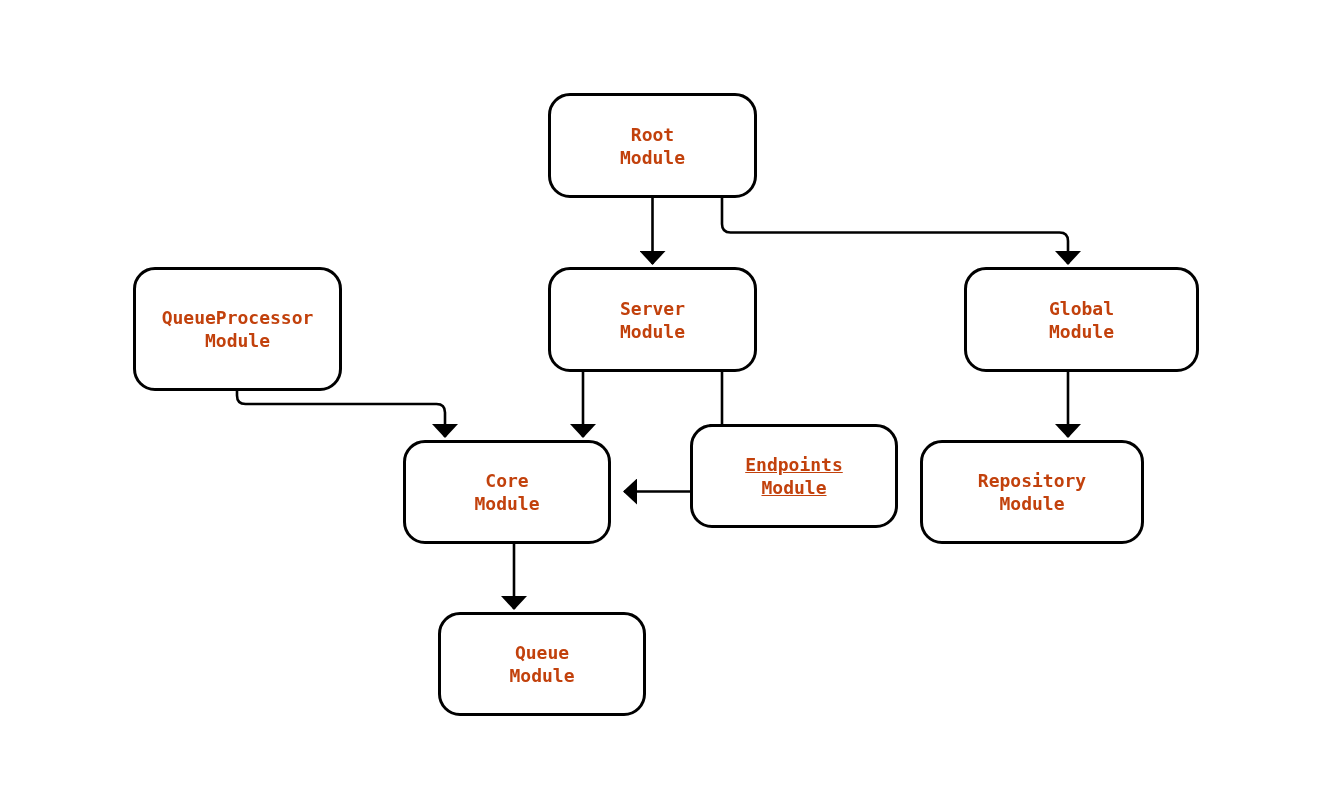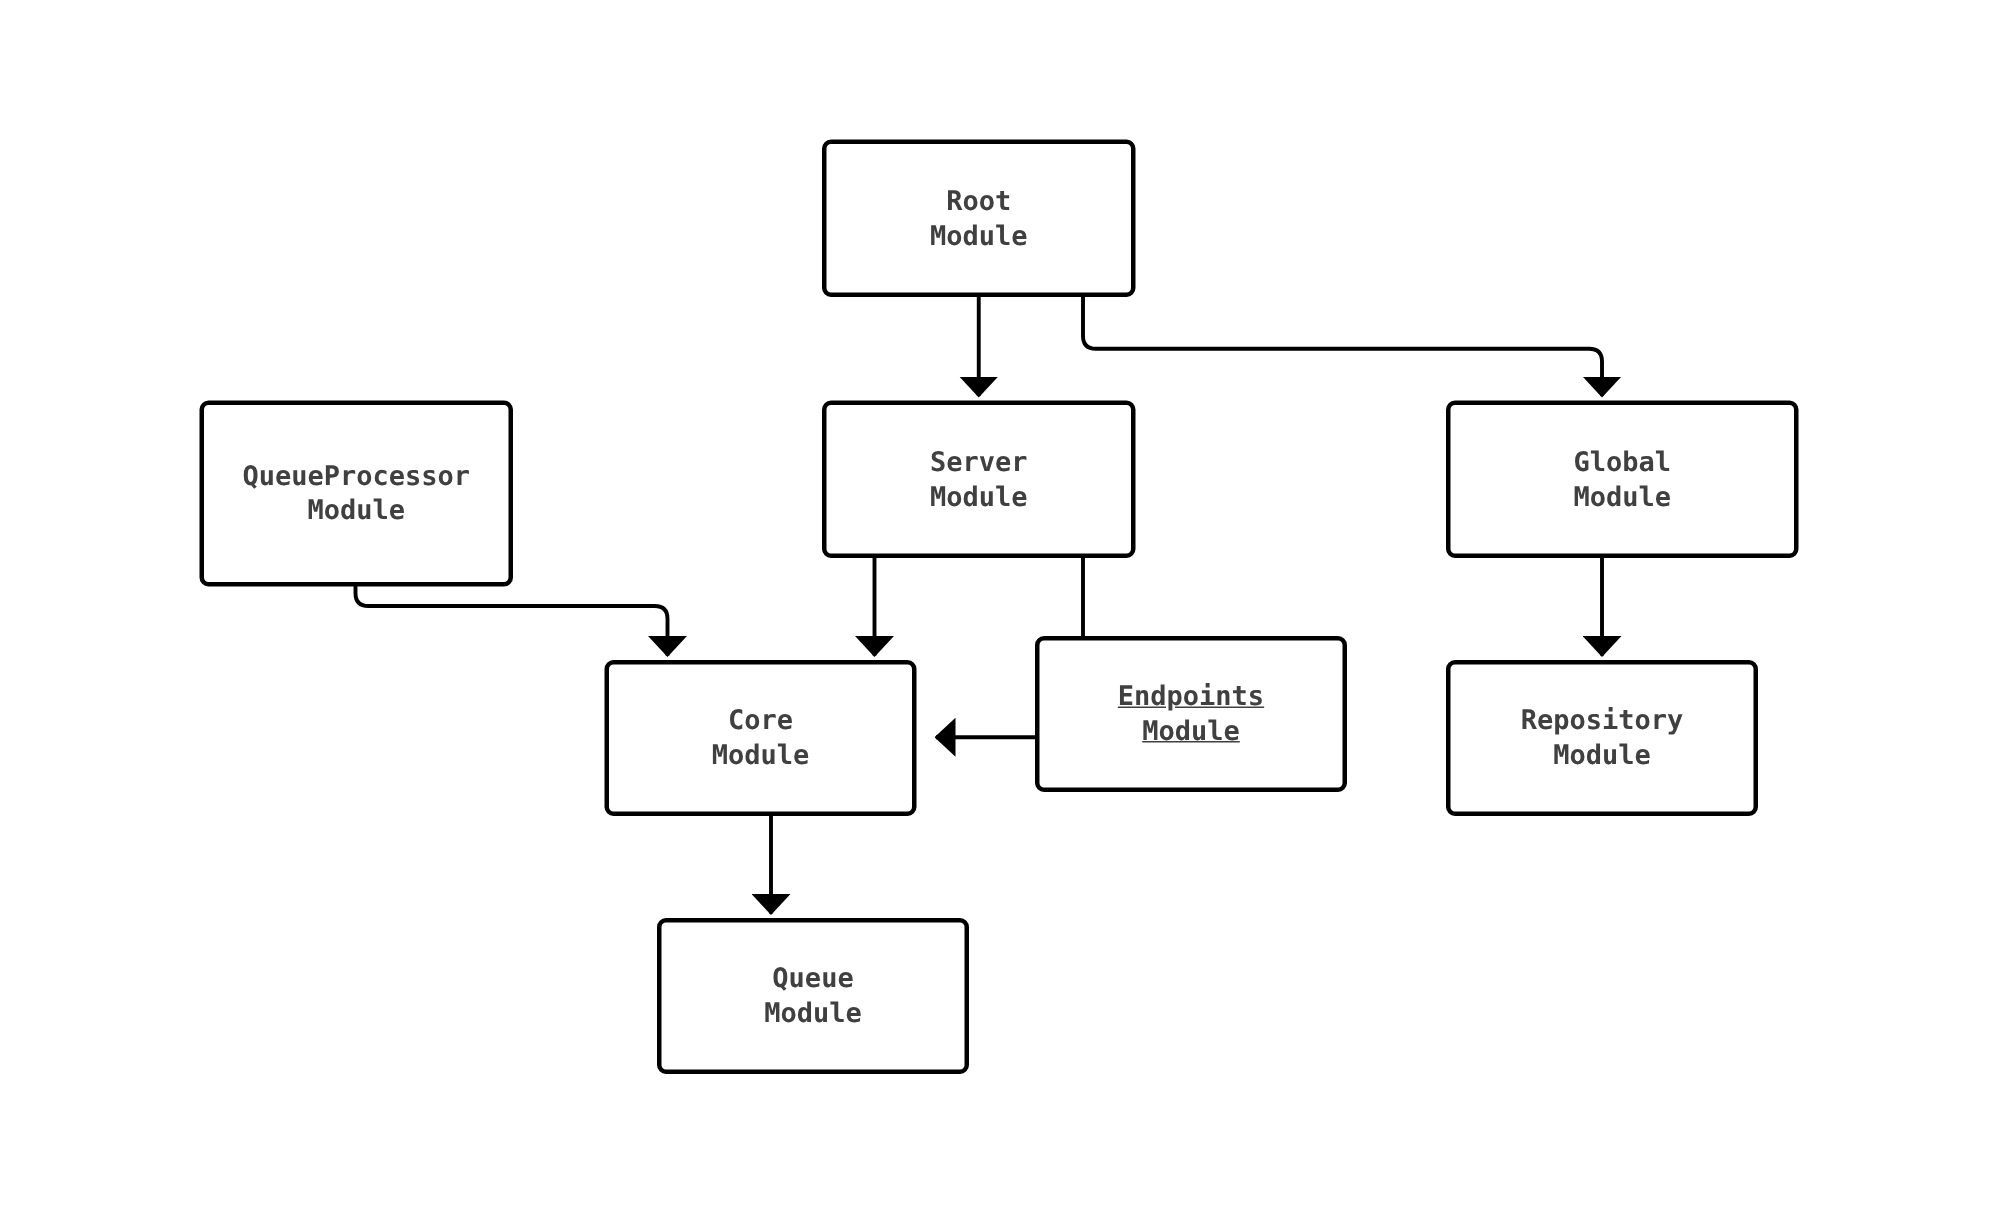--- a/index.html
+++ b/index.html
@@ -19,30 +19,30 @@
   }
   .edges-layer path.edge {
     fill: none;
     stroke: #000000;
     stroke-width: 2.6px;
   }
   .node {
     position: absolute;
     background: #ffffff;
     border: 3px solid #000000;
-    border-radius: 6px;
+    border-radius: 22px;
     display: flex;
     flex-direction: column;
     align-items: center;
     justify-content: center;
     text-align: center;
     font-weight: bold;
     font-size: 18px;
     line-height: 23px;
-    color: #404040;
+    color: #c2410c;
   }
 </style>
 </head>
 <body>
 
 <div class="canvas">
 
   <svg class="edges-layer" viewBox="0 0 1337 809" xmlns="http://www.w3.org/2000/svg">
     <defs>
       <marker id="arrowhead" viewBox="0 0 14 26" markerWidth="14" markerHeight="26" refX="13" refY="13" orient="auto" markerUnits="userSpaceOnUse">
@@ -90,21 +90,21 @@
   <div class="node" style="left:403px; top:440px; width:208px; height:104px;">
     <span>Core</span>
     <span>Module</span>
   </div>
 
   <div class="node" style="left:690px; top:424px; width:208px; height:104px;text-decoration:underline;">
     <span>Endpoints</span>
     <span>Module</span>
   </div>
 
-  <div class="node" style="left:964px; top:440px; width:208px; height:104px;">
+  <div class="node" style="left:920px; top:440px; width:224px; height:104px;">
     <span>Repository</span>
     <span>Module</span>
   </div>
 
   <div class="node" style="left:411px; top:612px; width:208px; height:104px;margin-left:27px;">
     <span>Queue</span>
     <span>Module</span>
   </div>
 
 </div>

